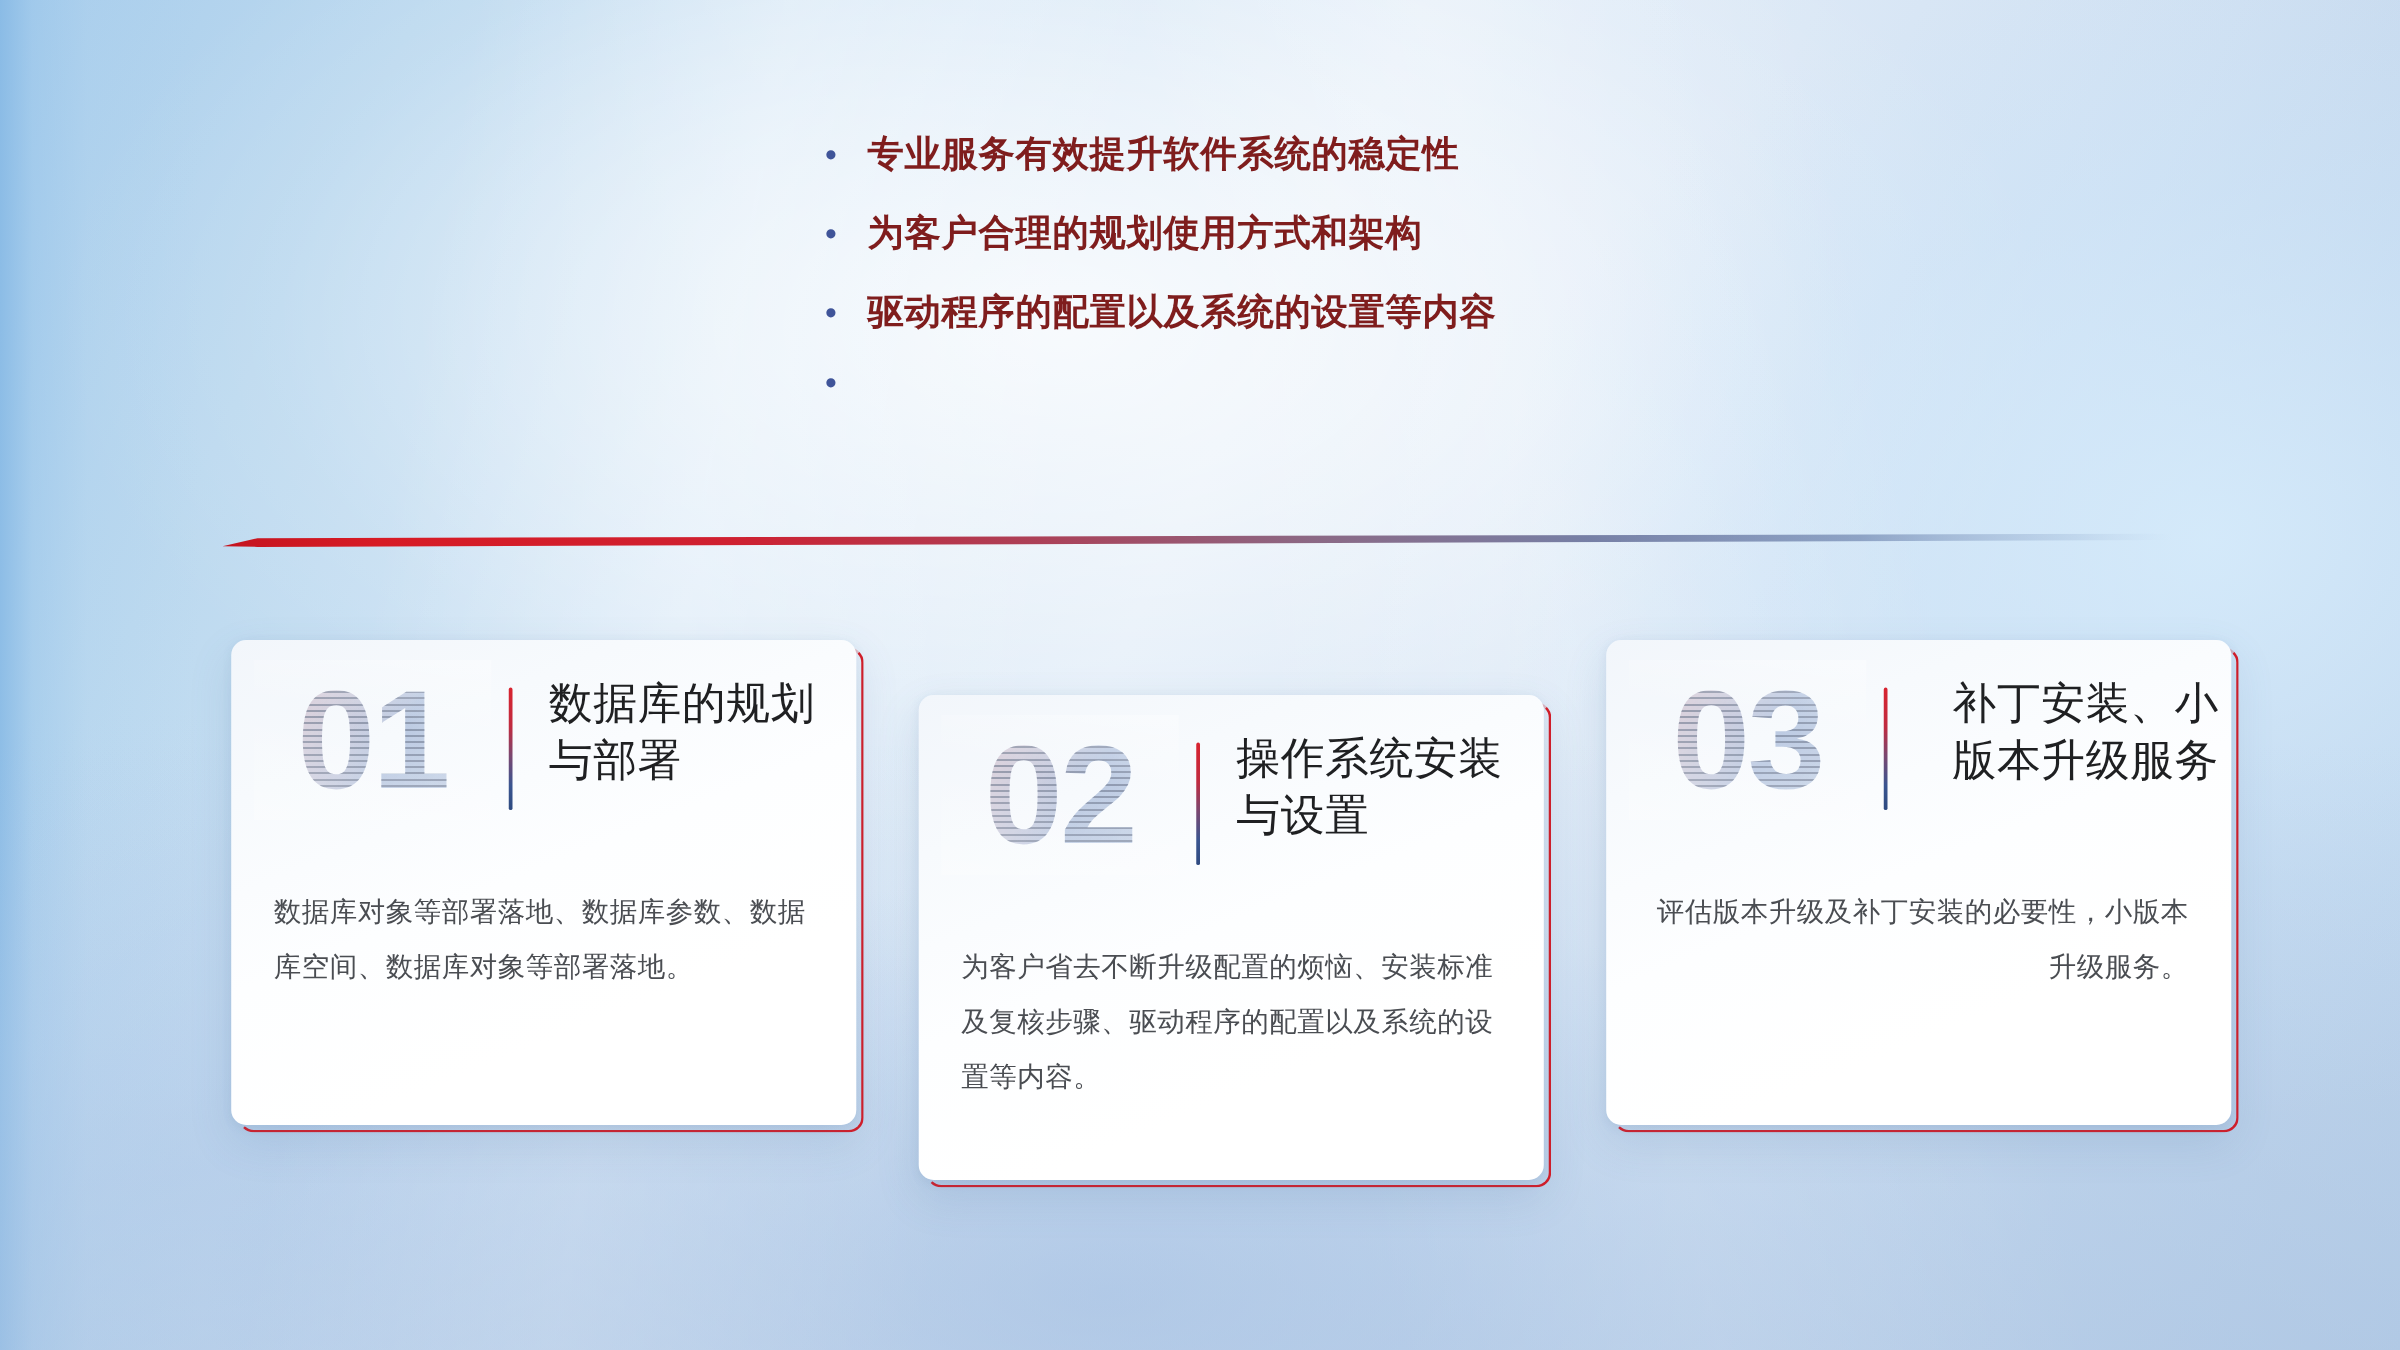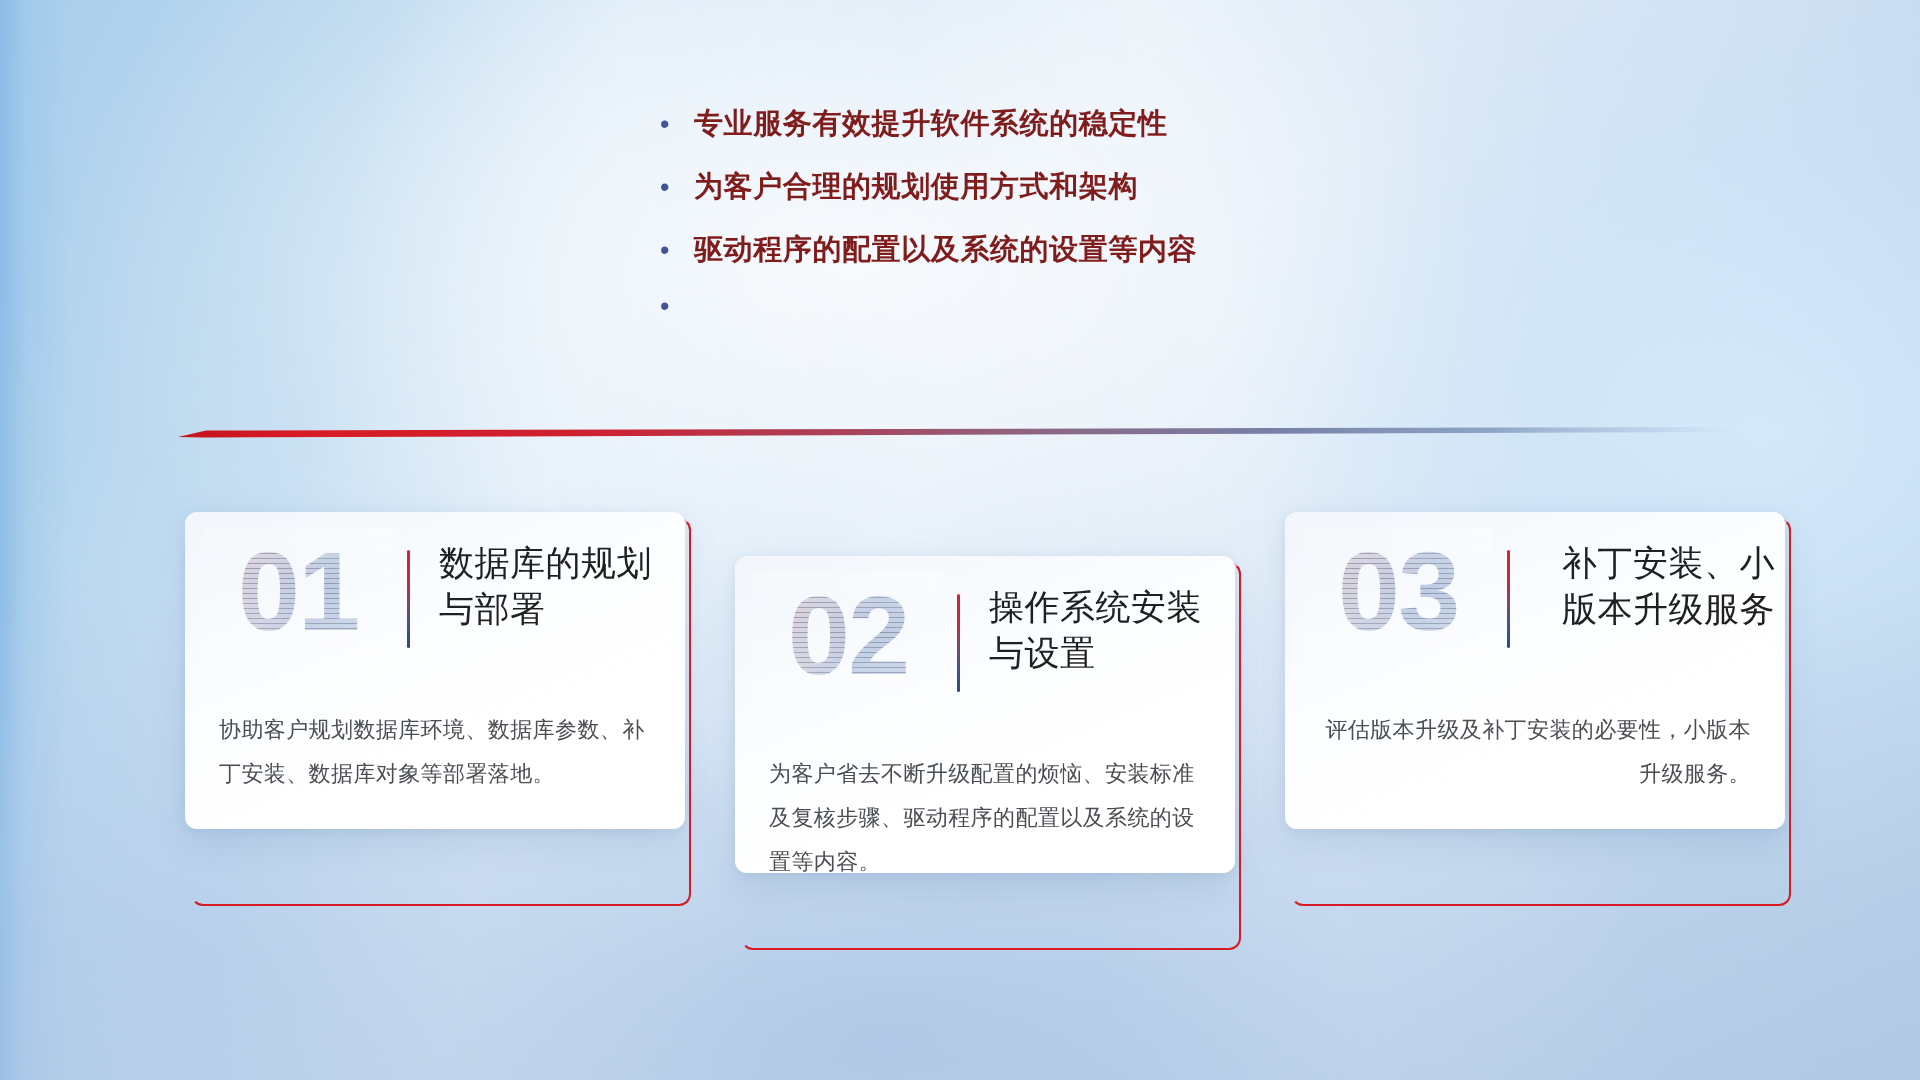--- a/index.html
+++ b/index.html
@@ -154,21 +154,21 @@
     content:"";
     position:absolute;
     left:-4px; top:-8px;
     width:22px; height:18px;
     background:linear-gradient(180deg,rgba(215,27,37,0) 0%,rgba(215,27,37,0) 100%);
   }
 
   .card {
     position:absolute;
     left:0; top:0;
-    width:500px; height:317px;
+    width:500px; height:388px;
     border-radius:12px;
     background:
       linear-gradient(158deg,
         #f2f6fb 0%,
         #f7fafd 22%,
         #fdfeff 48%,
         #ffffff 72%,
         #ffffff 100%);
     box-shadow:
       0 14px 34px rgba(83,117,160,0.16),
@@ -321,21 +321,21 @@
 
     <div class="card-wrap c1">
       <div class="card-outline"></div>
       <div class="card">
         <div class="card-head">
           <div class="ghost-num">01</div>
           <div class="ghost-num-veil"></div>
           <div class="card-rule"></div>
           <div class="card-title">数据库的规划与部署</div>
         </div>
-        <div class="card-body">协助客户规划数据库环境、数据库参数、补丁安装、数据库对象等部署落地。</div>
+        <div class="card-body">数据库对象等部署落地、数据库参数、数据库空间、数据库对象等部署落地。</div>
       </div>
     </div>
 
     <div class="card-wrap c2">
       <div class="card-outline"></div>
       <div class="card">
         <div class="card-head">
           <div class="ghost-num">02</div>
           <div class="ghost-num-veil"></div>
           <div class="card-rule"></div>

